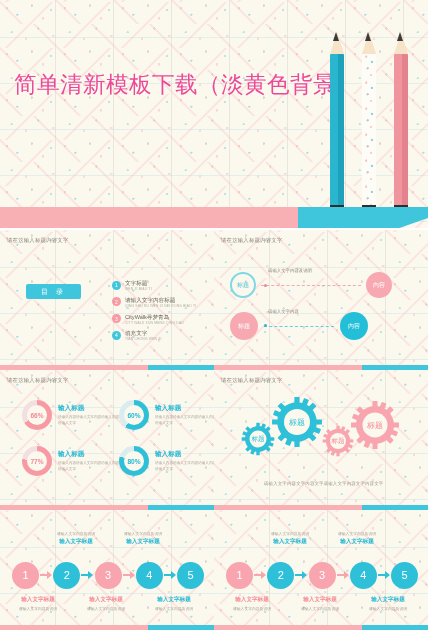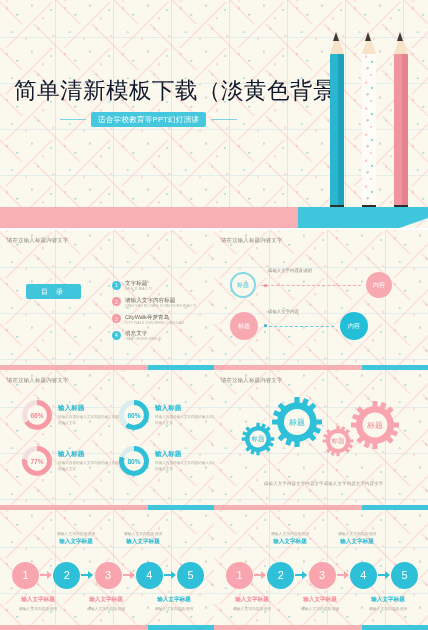--- a/index.html
+++ b/index.html
@@ -34,22 +34,22 @@
       linear-gradient(90deg,  transparent 70%, rgba(150,150,150,.22) 70% 72%, transparent 72%),
       linear-gradient(0deg,   transparent 82%, rgba(120,195,225,.22) 82% 84%, transparent 84%);
     background-size:58px 46px, 58px 46px, 58px 46px, 58px 46px;
     background-position:3px 2px, 31px 24px, 14px 9px, 40px 30px;
     opacity:.85;
   }
 
   
   #title-slide{ position:absolute; left:0; top:0; width:428px; height:228px; overflow:hidden; }
   #title-slide .main-title{
-    position:absolute; left:14px; top:75px;
-    font-size:22.5px; color:#0f172a; letter-spacing:.5px;
+    position:absolute; left:14px; top:69px;
+    font-size:22.5px; color:#ec4899; letter-spacing:.5px;
     white-space:nowrap; font-weight:400;
   }
   #title-slide .sub-wrap{
     position:absolute; left:60px; top:112px; display:flex; align-items:center; gap:5px;
   }
   #title-slide .rule{ width:26px; height:1px; background:#7fd4e2; }
   #title-slide .sub-chip{
     background:#45c8de; color:#ffffff; font-size:7.5px;
     padding:2.5px 7px; border-radius:2px; white-space:nowrap; letter-spacing:.3px;
   }
@@ -156,25 +156,20 @@
   .lab-bot .b{ font-size:3.8px; color:#a9a399; }
 </style>
 </head>
 <body>
 
 <div id="title-slide">
   <div class="pattern"></div>
 
   <div class="main-title">简单清新模板下载（淡黄色背景）</div>
 
-  <div class="sub-wrap">
-    <div class="rule"></div>
-    <div class="sub-chip">适合学校教育等PPT幻灯演讲</div>
-    <div class="rule"></div>
-  </div>
 
   <div class="pencils">
     <div class="pencil p1">
       <div class="tip"></div>
       <div class="lead"></div>
       <div class="body"></div>
       <div class="ferrule"></div>
     </div>
     <div class="pencil p2">
       <div class="tip"></div>

